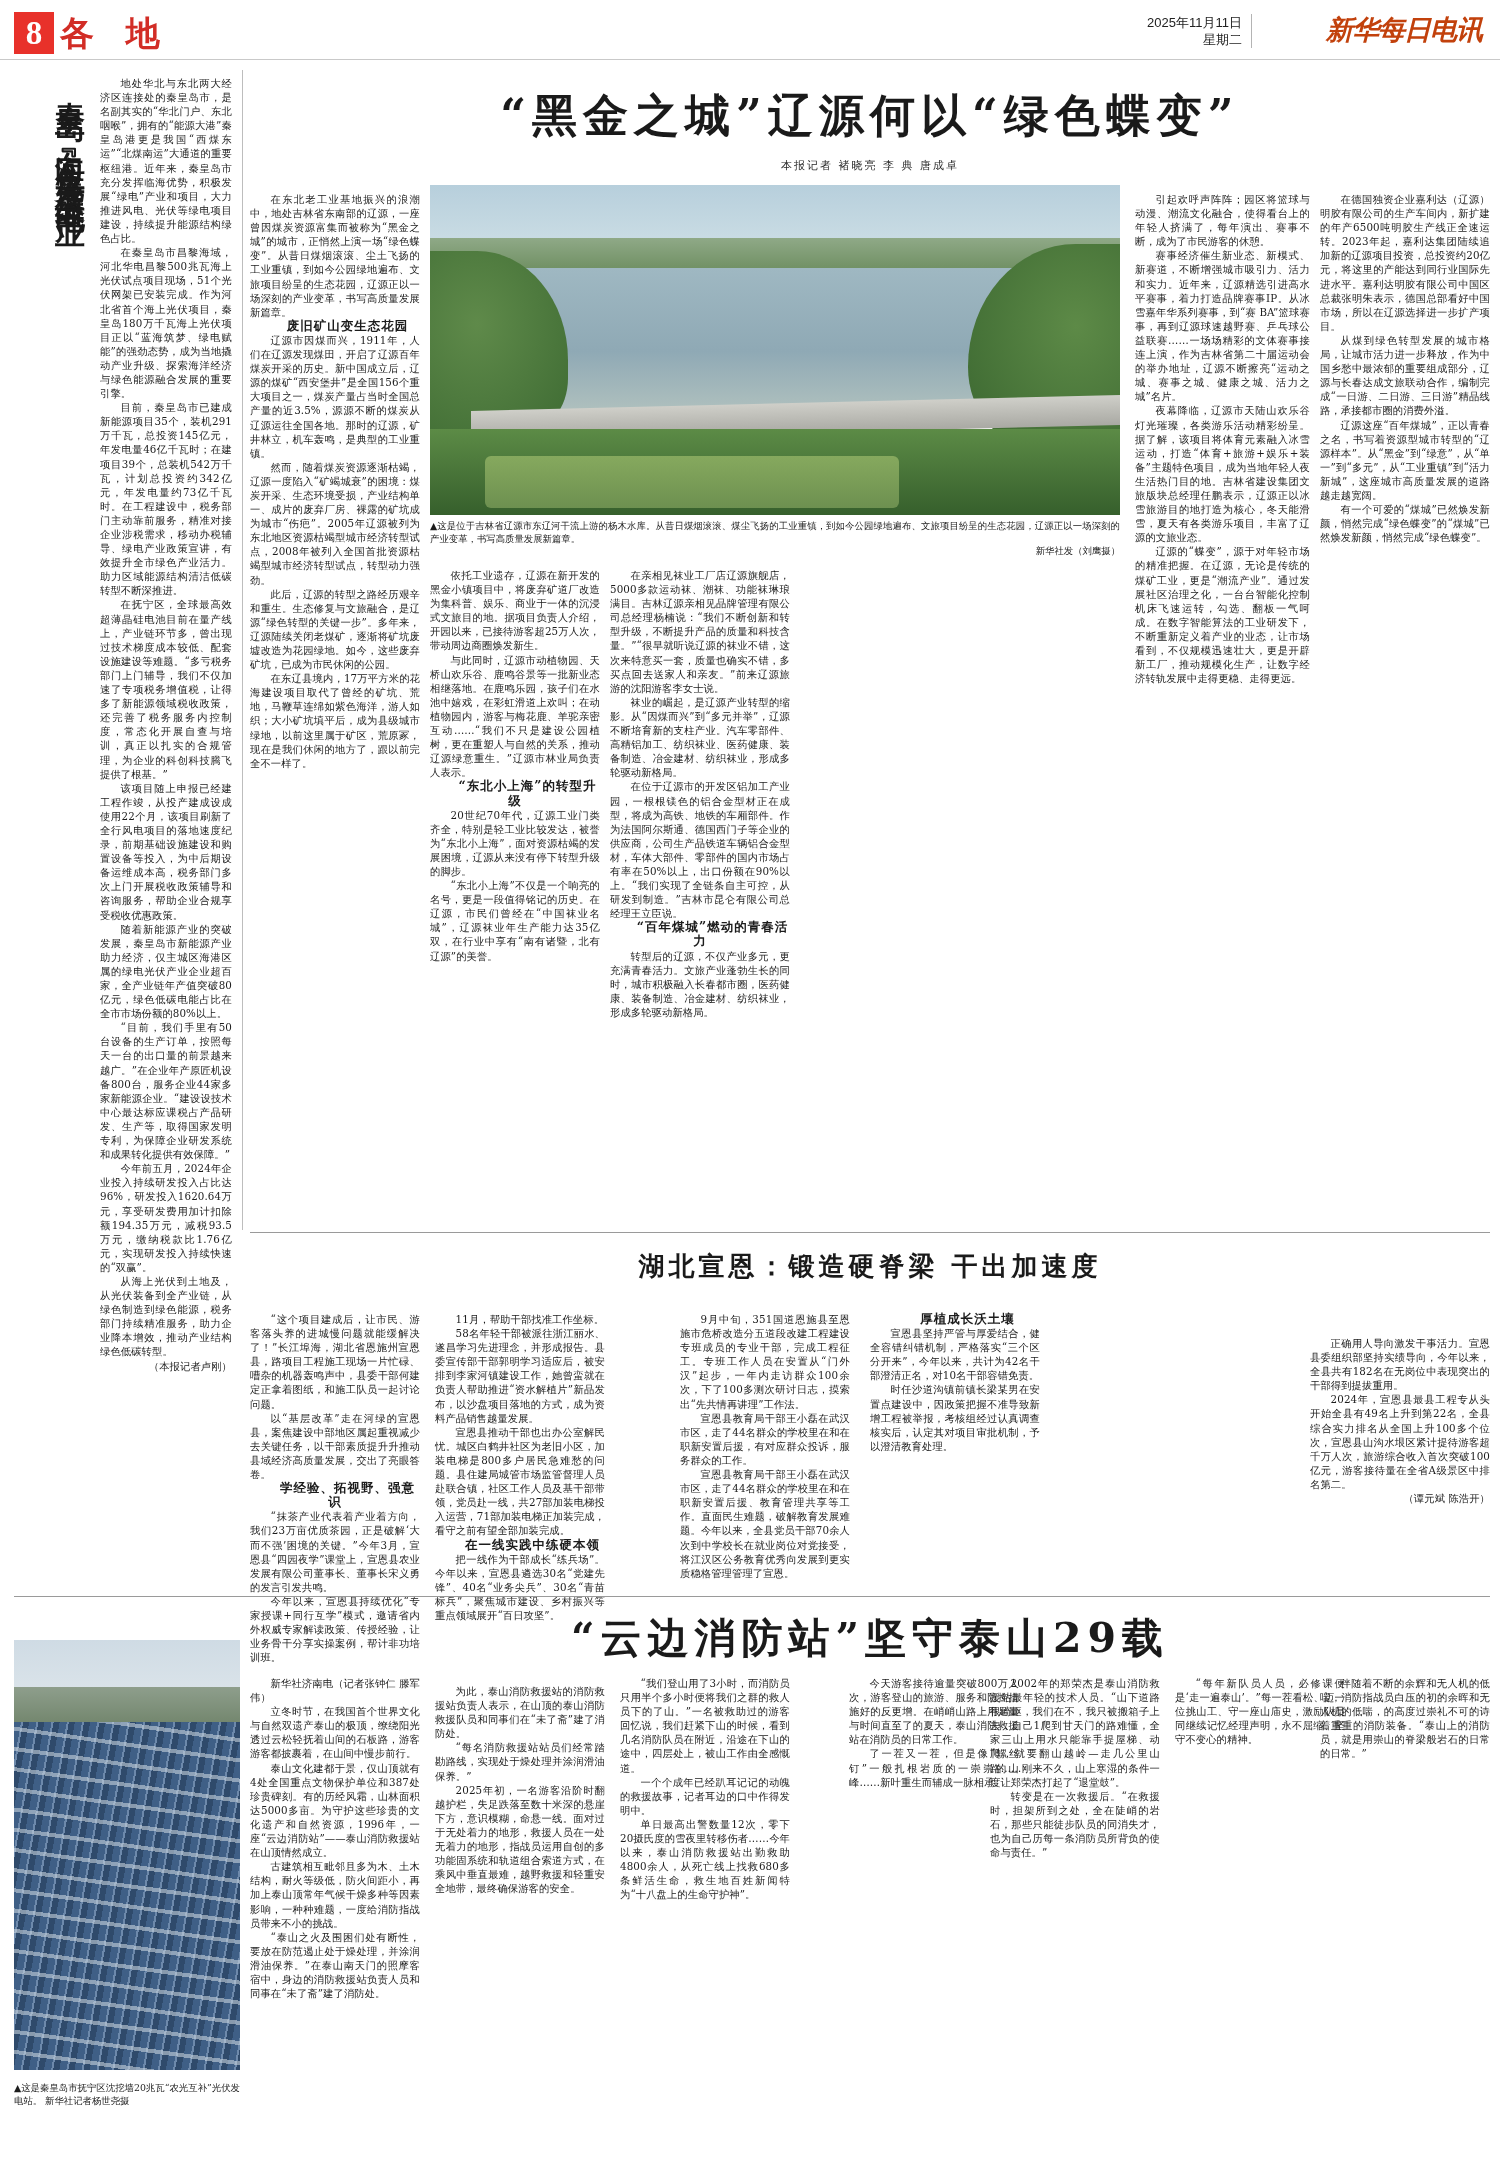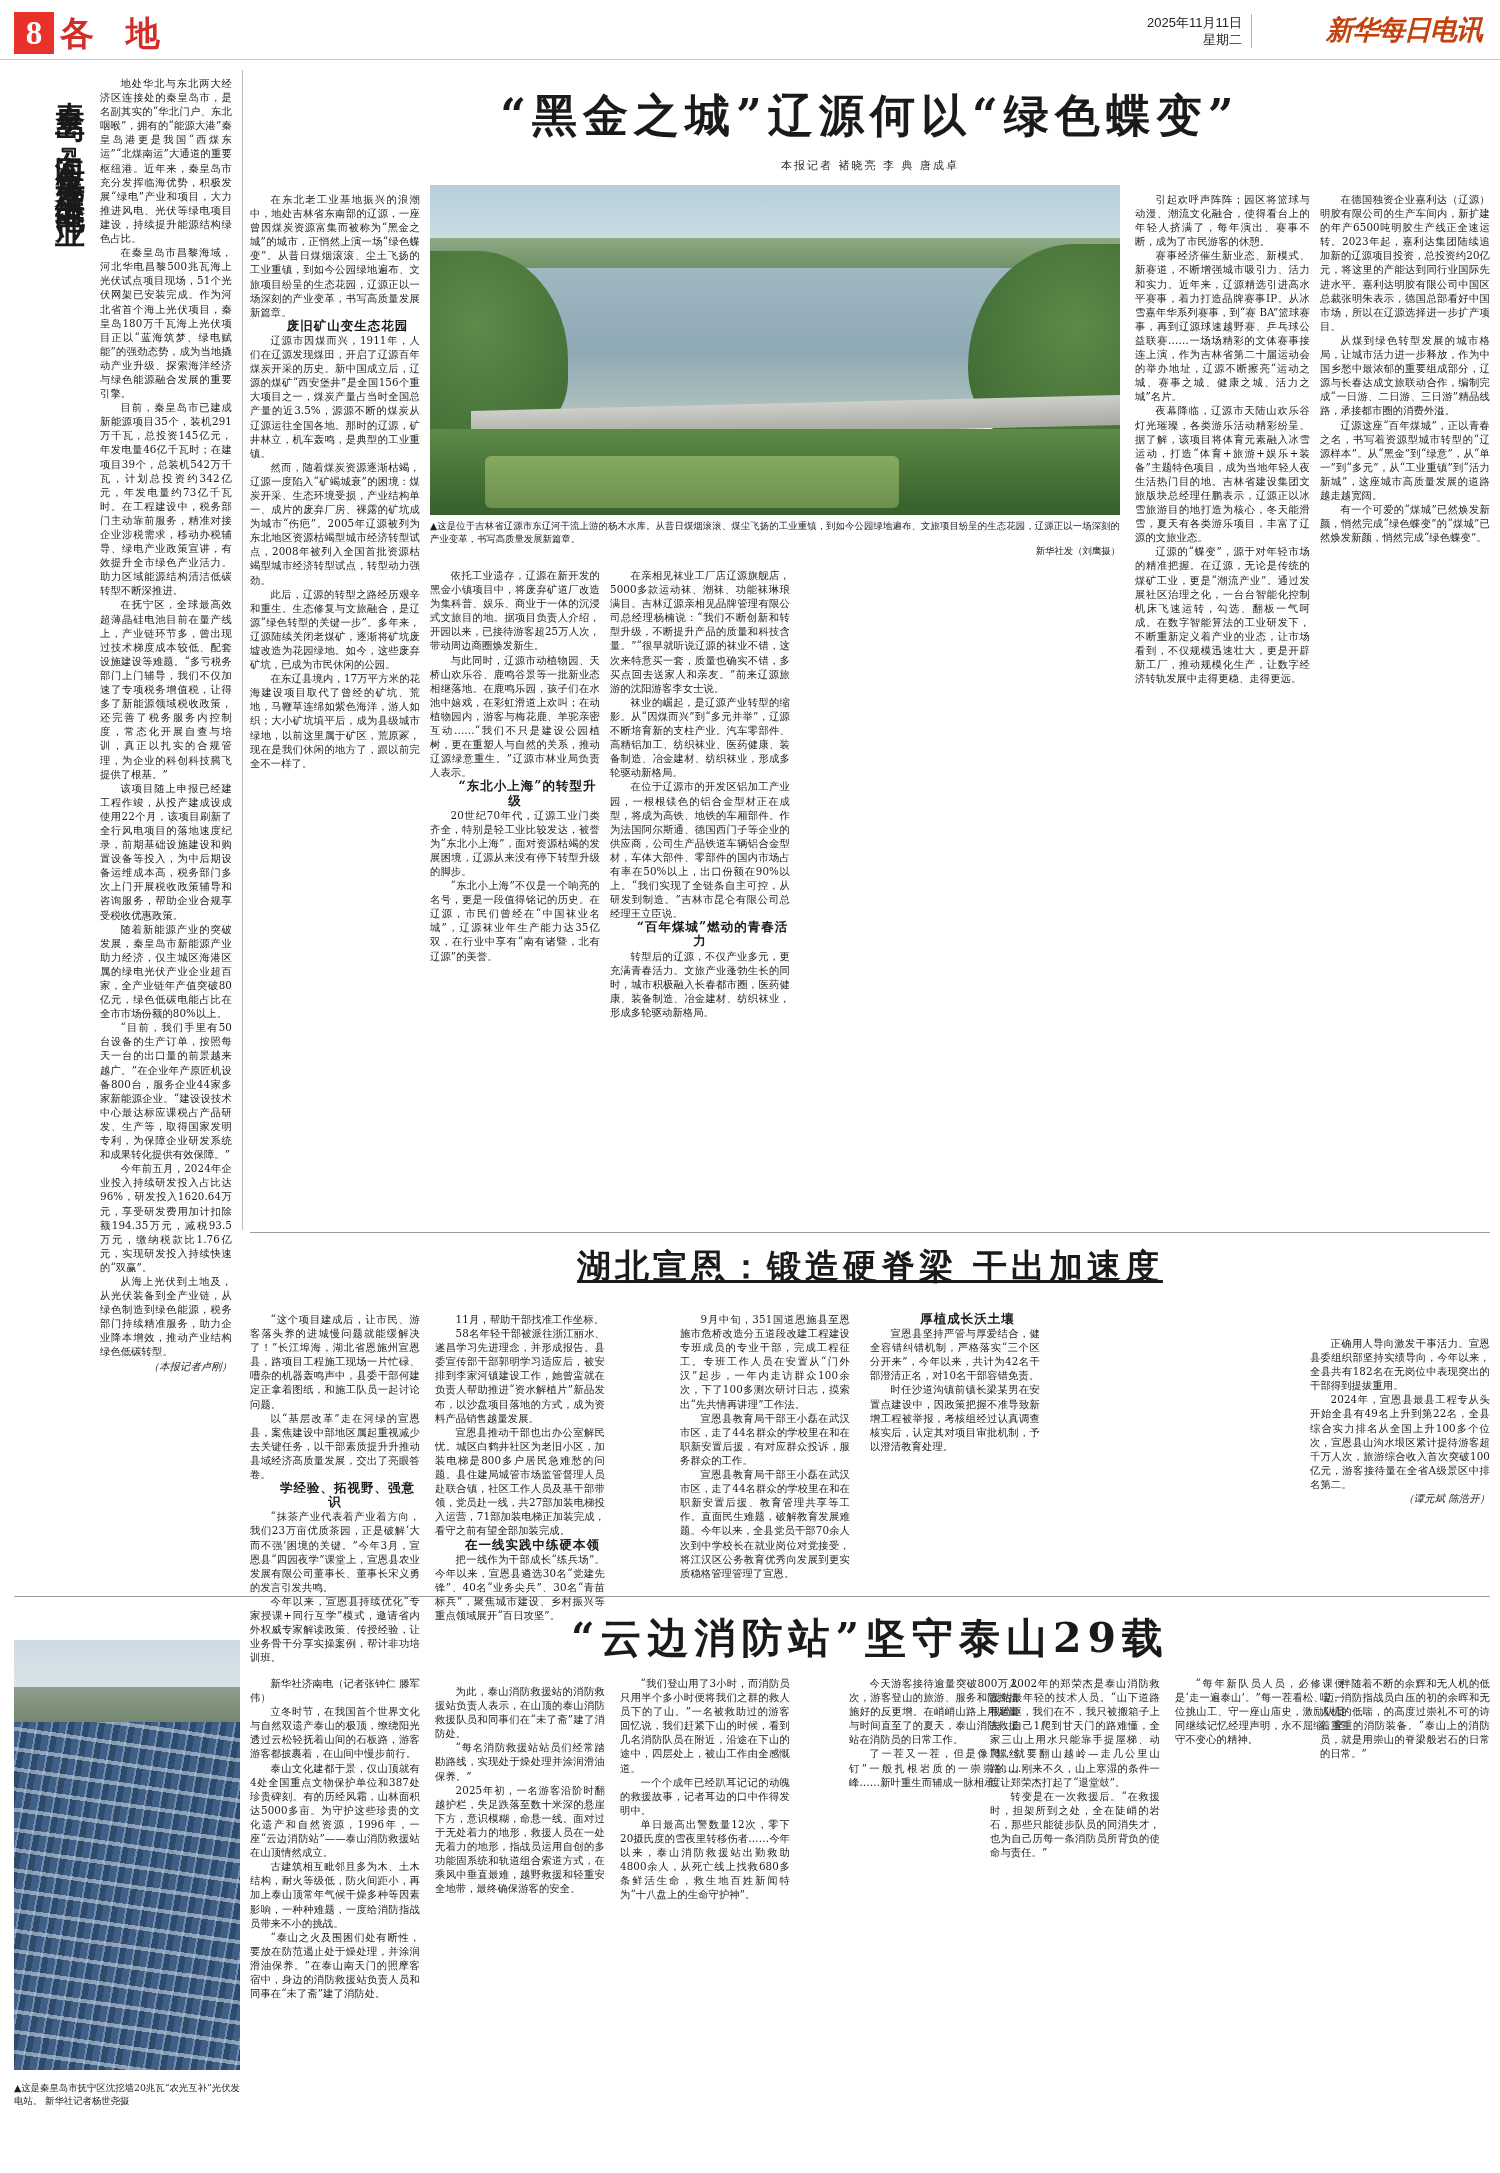--- a/index.html
+++ b/index.html
@@ -52,21 +52,21 @@
     font-size:10.3px;line-height:14.1px;
     text-align:justify;
     color:#1c1c1c;
     letter-spacing:.1px;
   }
   .col p{margin:0;text-indent:2em;}
   .sub-h{
     text-align:center;font-weight:bold;font-size:12.5px;
     margin:7px 0 5px 0;text-indent:0;letter-spacing:1px;
   }
-  .sig{text-align:right;text-indent:0;margin-top:4px;font-style:italic;}
+  .sig{text-align:right;text-indent:0;margin-top:4px;}
 
   
   .vert-title{
     position:absolute;left:18px;top:78px;width:72px;height:530px;
     writing-mode:vertical-rl;text-orientation:upright;
     font-family:"DejaVu Serif",serif;font-weight:bold;
     font-size:30px;line-height:40px;letter-spacing:5px;
     color:#1a1a1a;
   }
 
@@ -83,21 +83,21 @@
   }
   .byline{
     position:absolute;left:250px;top:158px;width:1240px;
     text-align:center;font-size:11px;letter-spacing:2px;color:#2a2a2a;
     font-family:"DejaVu Serif",serif;
   }
   .head2{
     position:absolute;left:250px;top:1245px;width:1240px;
     text-align:center;
     font-family:"DejaVu Serif",serif;font-weight:bold;
-    font-size:34px;line-height:42px;letter-spacing:4px;color:#1a1a1a;text-decoration:underline;
+    font-size:26px;line-height:42px;letter-spacing:4px;color:#1a1a1a;
   }
   .head3{
     position:absolute;left:250px;top:1612px;width:1240px;
     text-align:center;
     font-family:"DejaVu Serif",serif;font-weight:bold;
     font-size:41px;line-height:52px;letter-spacing:6px;color:#1a1a1a;
   }
 
   
   .photo{position:absolute;overflow:hidden;}

